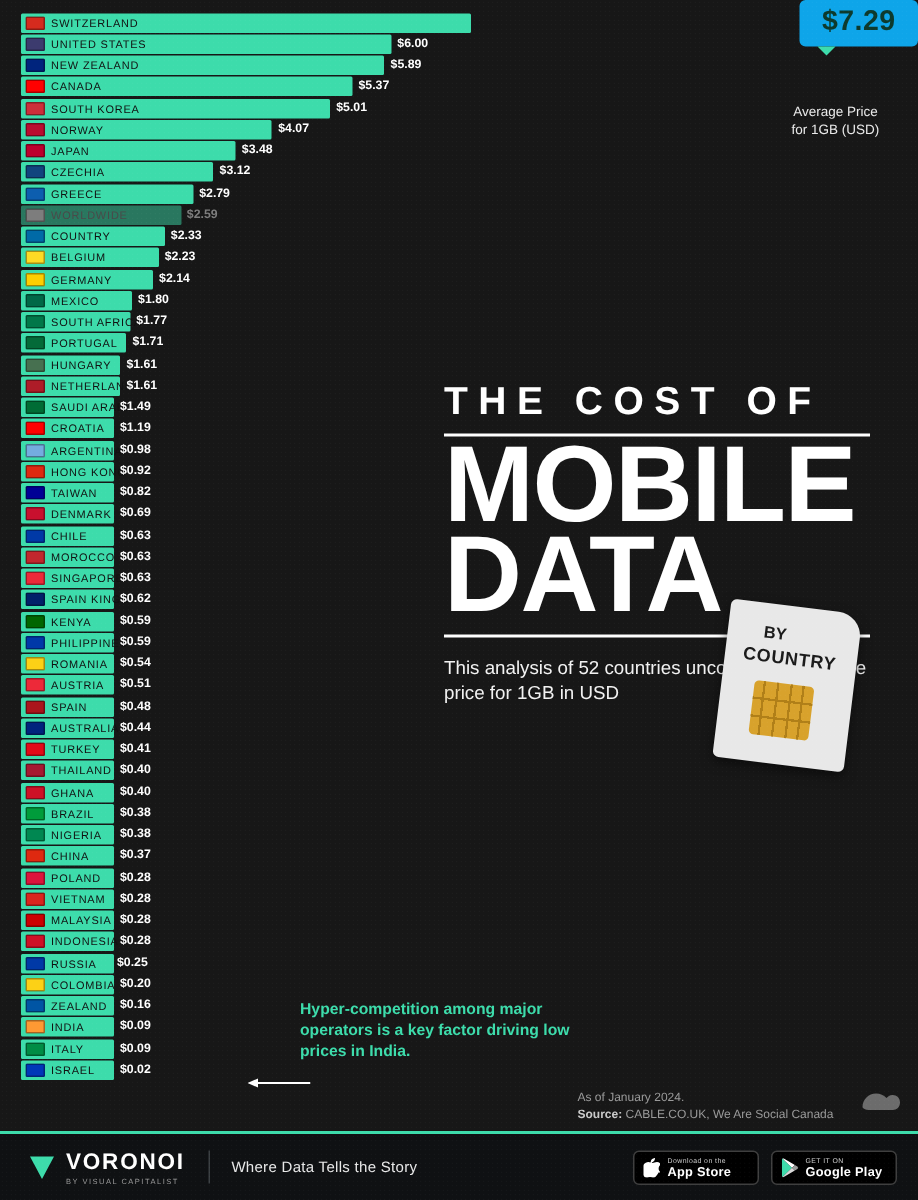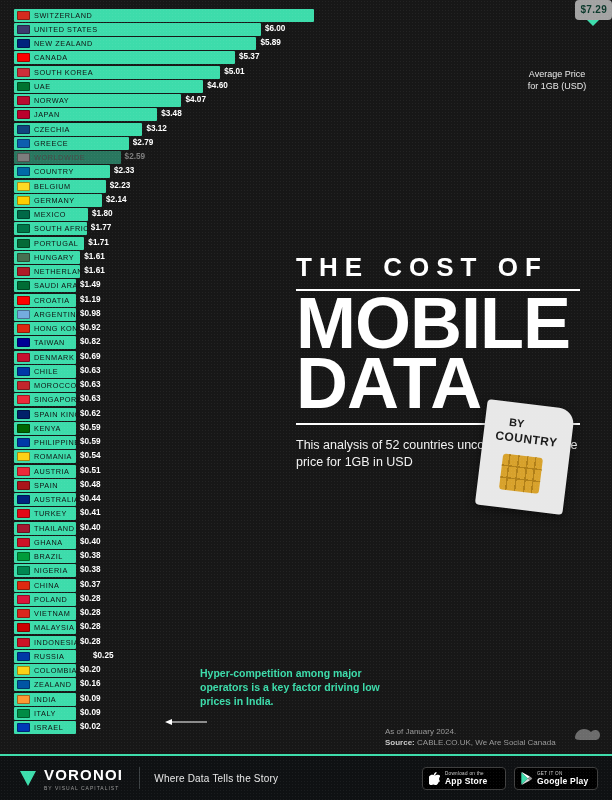--- a/index.html
+++ b/index.html
@@ -66,25 +66,25 @@
     white-space: nowrap;
     z-index: 3;
     top: 1.5px;
   }
   .row.worldwide .val { color: #7e7e7e; }
 
   
   .top-bubble {
     position: absolute;
     right: 0px; top: 0px;
-    background: #a3a3a3;
+    background: #0ea5e9;
     color: #0d3a2d;
-    font-size: 10px;
+    font-size: 19px;
     font-weight: bold;
-    padding: 4px 5px 5px;
+    padding: 4px 15px 5px;
     border-radius: 4px;
     letter-spacing: .3px;
   }
   .top-bubble:after {
     content:"";
     position:absolute;
     left: 12px; bottom: -6px;
     border-left: 6px solid transparent;
     border-right: 6px solid transparent;
     border-top: 6px solid #3ddcab;
@@ -275,28 +275,20 @@
       </div>
       <div class="row">
         <div class="bar" style="width: 206.173px;"></div>
         <div class="label-wrap">
           <span class="flag" style="background: rgb(205, 46, 58);"></span>
           <span class="cname">SOUTH KOREA</span>
         </div>
         <span class="val" style="left: 210.173px;">$5.01</span>
       </div>
       <div class="row">
-        <div class="bar" style="width: 189.3px;"></div>
-        <div class="label-wrap">
-          <span class="flag" style="background: rgb(0, 115, 47);"></span>
-          <span class="cname">UAE</span>
-        </div>
-        <span class="val" style="left: 193.3px;">$4.60</span>
-      </div>
-      <div class="row">
         <div class="bar" style="width: 167.49px;"></div>
         <div class="label-wrap">
           <span class="flag" style="background: rgb(186, 12, 47);"></span>
           <span class="cname">NORWAY</span>
         </div>
         <span class="val" style="left: 171.49px;">$4.07</span>
       </div>
       <div class="row">
         <div class="bar" style="width: 143.21px;"></div>
         <div class="label-wrap">
@@ -600,21 +592,21 @@
           <span class="cname">INDONESIA</span>
         </div>
         <span class="val" style="left: 66px;">$0.28</span>
       </div>
       <div class="row">
         <div class="bar" style="width: 62px;"></div>
         <div class="label-wrap">
           <span class="flag" style="background: rgb(0, 57, 166);"></span>
           <span class="cname">RUSSIA</span>
         </div>
-        <span class="val" style="left: 79px;">$0.25</span>
+        <span class="val" style="left: 64px;">$0.25</span>
       </div>
       <div class="row">
         <div class="bar" style="width: 62px;"></div>
         <div class="label-wrap">
           <span class="flag" style="background: rgb(252, 209, 22);"></span>
           <span class="cname">COLOMBIA</span>
         </div>
         <span class="val" style="left: 66px;">$0.20</span>
       </div>
       <div class="row">

